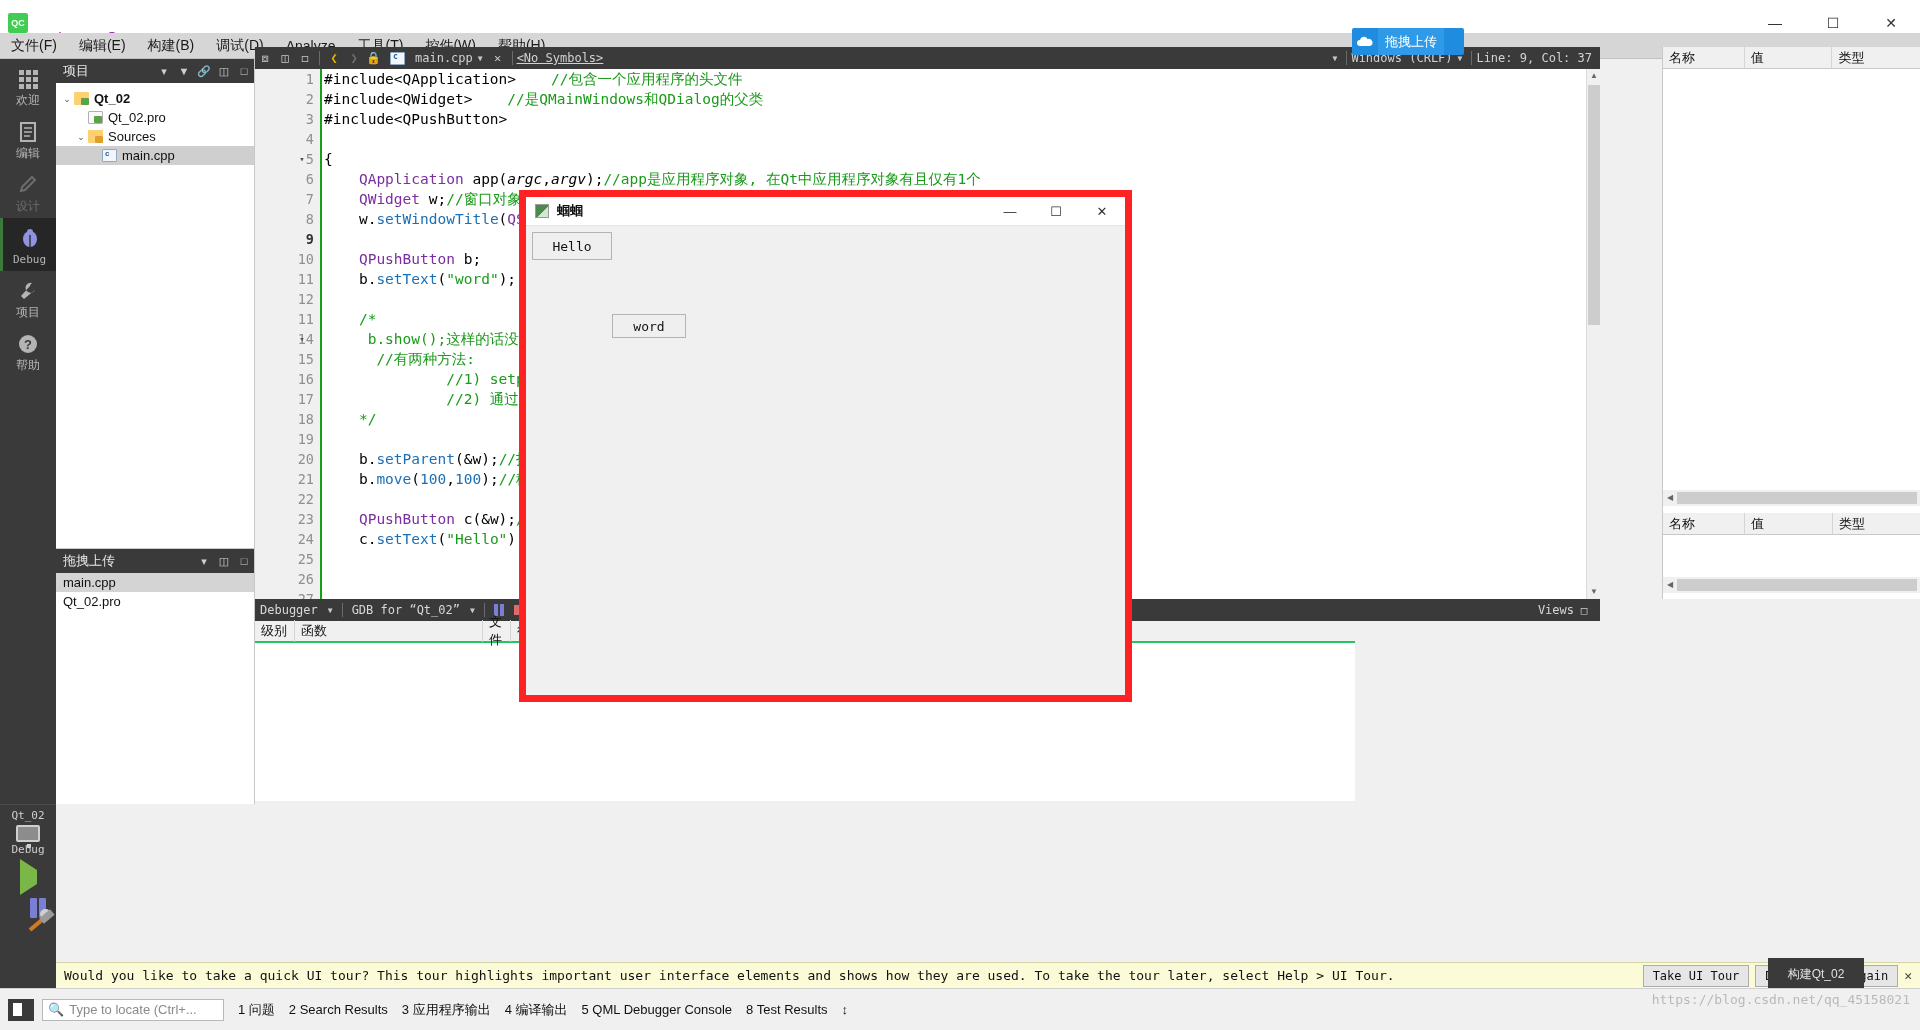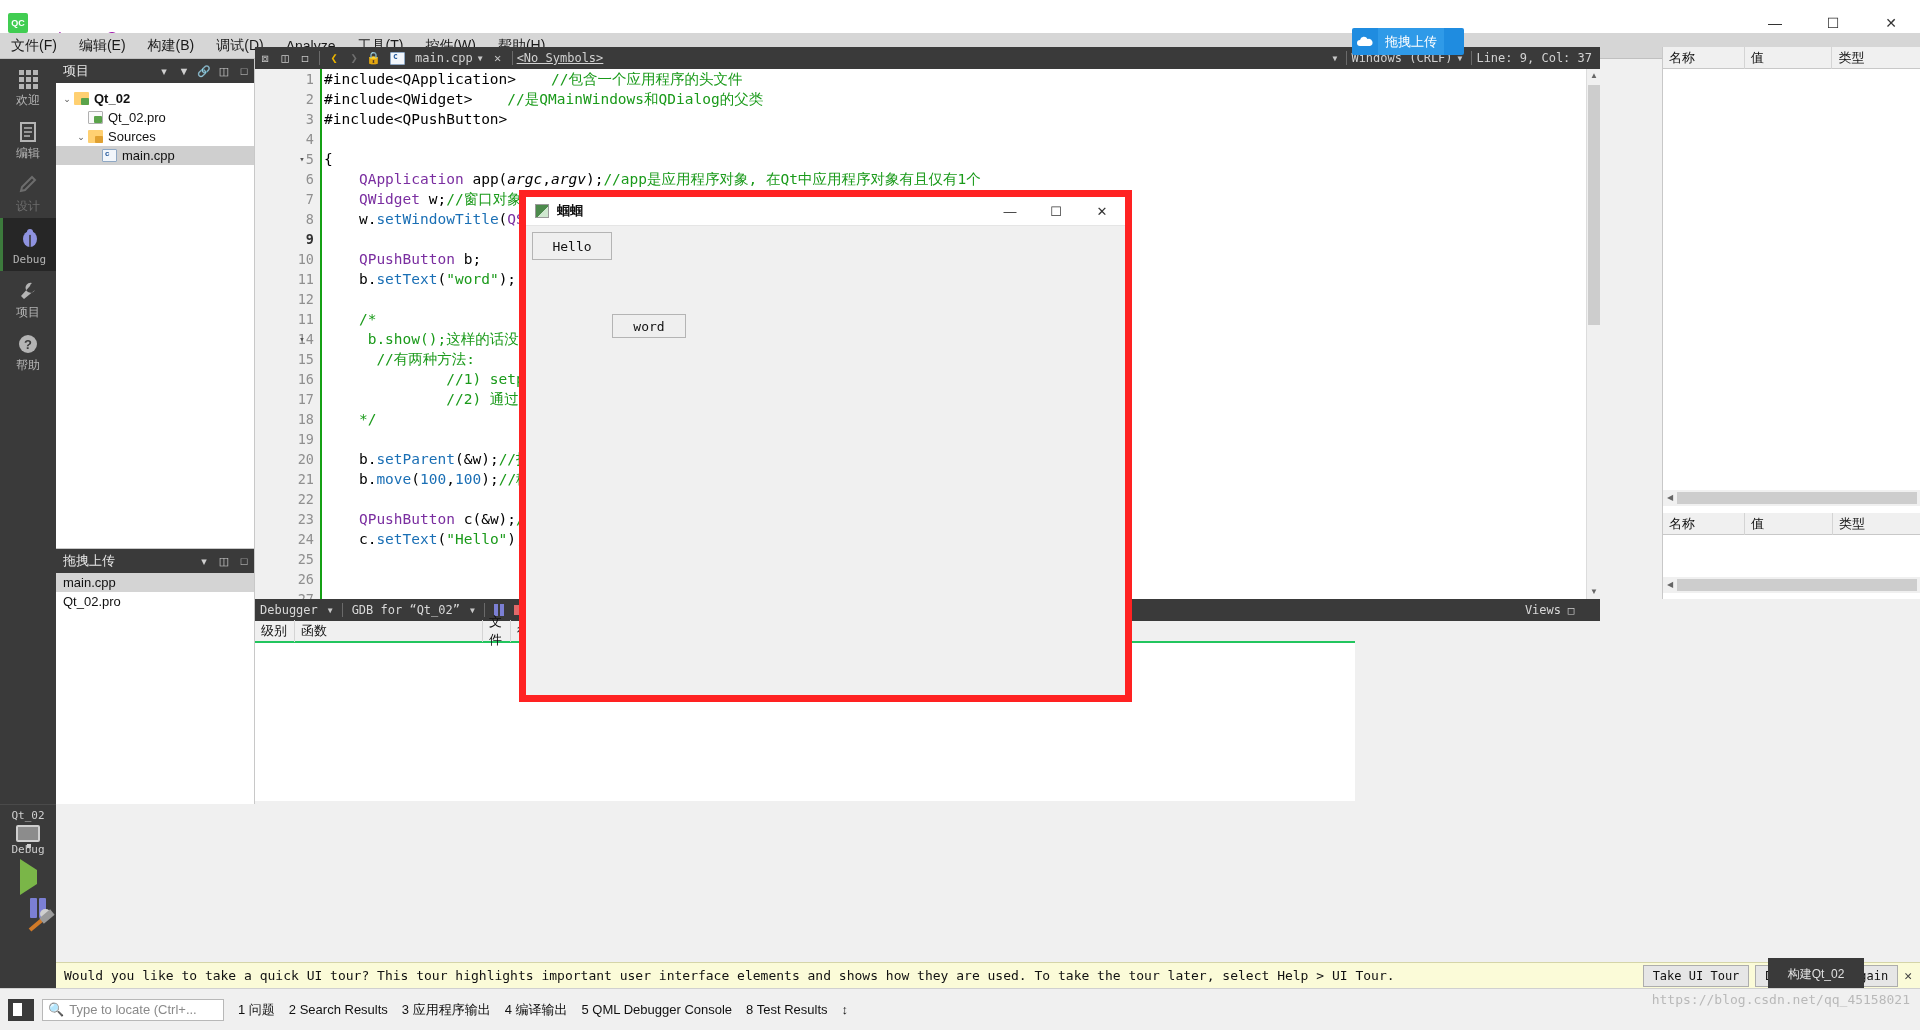--- a/index.html
+++ b/index.html
@@ -204,21 +204,21 @@
   .vthumb { position:absolute; left:1px; top:2px; width:12px; height:250px; background:#cdcdcd; }
   .vs-arrow{ position:absolute; left:0; width:14px; height:14px; text-align:center; font-size:8px; color:#666; line-height:14px;}
 
   
   .dbgbar {
     position: absolute; left: 255px; top: 599px; width: 1345px; height: 22px;
     background: #3a3a3a; display:flex; align-items:center; color:#d8d8d8;
     font-family: "DejaVu Sans Mono", monospace; font-size: 12px;
   }
   .dbgbar .lbl { padding: 0 5px; }
-  .dbg-right { margin-left:auto; display:flex; align-items:center; padding-right:19px;}
+  .dbg-right { margin-left:auto; display:flex; align-items:center; padding-right:6px;}
   .stacktable {
     position:absolute; left:255px; top:621px; width:1100px; height:180px; background:#ffffff;
   }
   .sthead {
     height: 22px; background:#f0f0f0; border-bottom:2px solid #22c55e;
     display:flex; align-items:center; font-size:13px; color:#111;
   }
   .sthead .c { border-right:1px solid #d4d4d4; height:22px; display:flex; align-items:center; padding-left:6px;}
 
   

